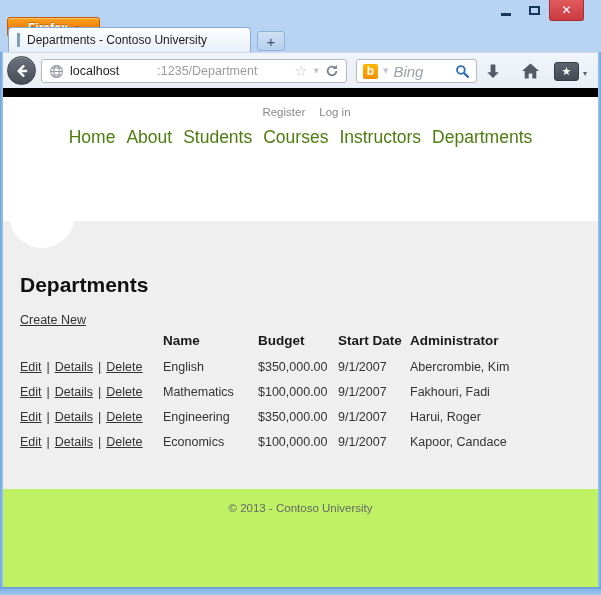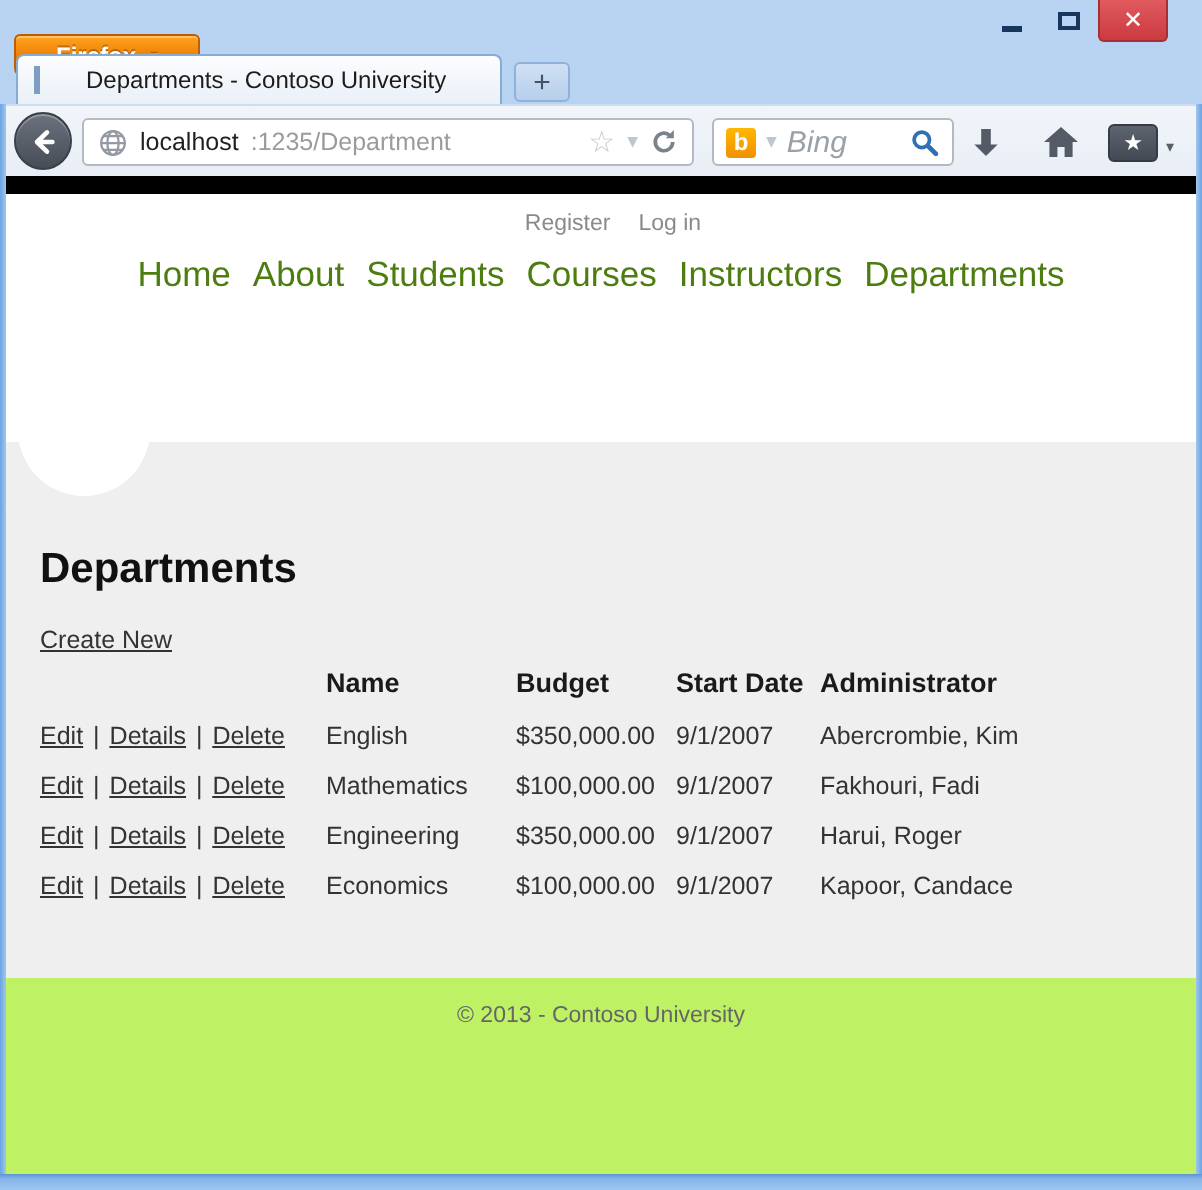--- a/index.html
+++ b/index.html
@@ -26,21 +26,21 @@
   .win-close { width:35px; background: linear-gradient(#e05a5e,#cb3a41);
     border-radius:0 0 3px 3px; color:#fff; font-size:12px; font-weight:bold;
     border:1px solid #a52f35; border-top:none;
     font-family:"DejaVu Sans",sans-serif; }
 
   
   .tabstrip { position:absolute; top:27px; left:0; right:0; height:25px; }
   .tab { position:absolute; left:8px; top:0; width:243px; height:25px;
     background: linear-gradient(#fcfdfe, #e9f0f8);
     border:1px solid #86abd4; border-bottom:none; border-radius:4px 4px 0 0;
-    display:flex; align-items:center; padding:0 8px; gap:23px;
+    display:flex; align-items:center; padding:0 8px; gap:7px;
     font-size:12px; color:#1c1c1c; }
   .favicon { display:flex; align-items:center; gap:1px; }
   .favicon .bar { width:3px; height:14px; background:#7e9dc2; }
   .favicon .page { width:11px; height:14px; background:#fff; border:1px solid #8c99ab;
      background-image: repeating-linear-gradient(#fff 0 2px, #a9b4c2 2px 3px, #fff 3px 5px);
      background-clip: content-box; padding:2px 1px; }
   .tab-title { white-space:nowrap; overflow:hidden; }
   .newtab-btn { position:absolute; left:257px; top:4px; width:28px; height:20px;
     background: linear-gradient(#cfe0f4,#b6cfec); border:1px solid #90b2da; border-radius:3px;
     display:flex; align-items:center; justify-content:center;
@@ -50,21 +50,21 @@
   .toolbar { position:absolute; top:52px; left:3px; right:3px; height:36px;
     background: linear-gradient(#f1f5fa, #e9eef6); border-top:1px solid #cfdcef; }
   .back-btn { position:absolute; left:4px; top:3px; width:29px; height:29px; border-radius:50%;
     background: linear-gradient(#6b727d, #474d57); border:1px solid #394049;
     box-shadow: inset 0 1px 0 rgba(255,255,255,.3);
     display:flex; align-items:center; justify-content:center; }
   .url-bar { position:absolute; left:38px; top:6px; width:306px; height:24px;
     background:#fff; border:1px solid #b4bac4; border-radius:3px;
     display:flex; align-items:center; padding:0 7px; gap:6px; font-size:12.5px;justify-content:center; }
   .url-host { color:#1f1f1f; }
-  .url-path { color:#9b9b9b; }
+  .url-path { color:#9b9b9b;margin-left:32px; }
   .url-spacer { flex:1; }
   .star-icon { color:#c6cbd3; font-size:15px; line-height:1; font-family:"DejaVu Sans",sans-serif; }
   .dd-small { color:#c0c6cd; font-size:7px; font-family:"DejaVu Sans",sans-serif; }
   .search-box { position:absolute; left:353px; top:6px; width:121px; height:24px;
     background:#fff; border:1px solid #b4bac4; border-radius:3px;
     display:flex; align-items:center; padding:0 6px; gap:5px; }
   .bing-logo { width:15px; height:15px; border-radius:2px;
     background: linear-gradient(#ffb700,#f19000);
     color:#fff; font-size:12px; font-weight:bold; line-height:15px; text-align:center; }
   .search-text { flex:1; font-size:15px; font-style:italic; color:#9aa0a8; }

